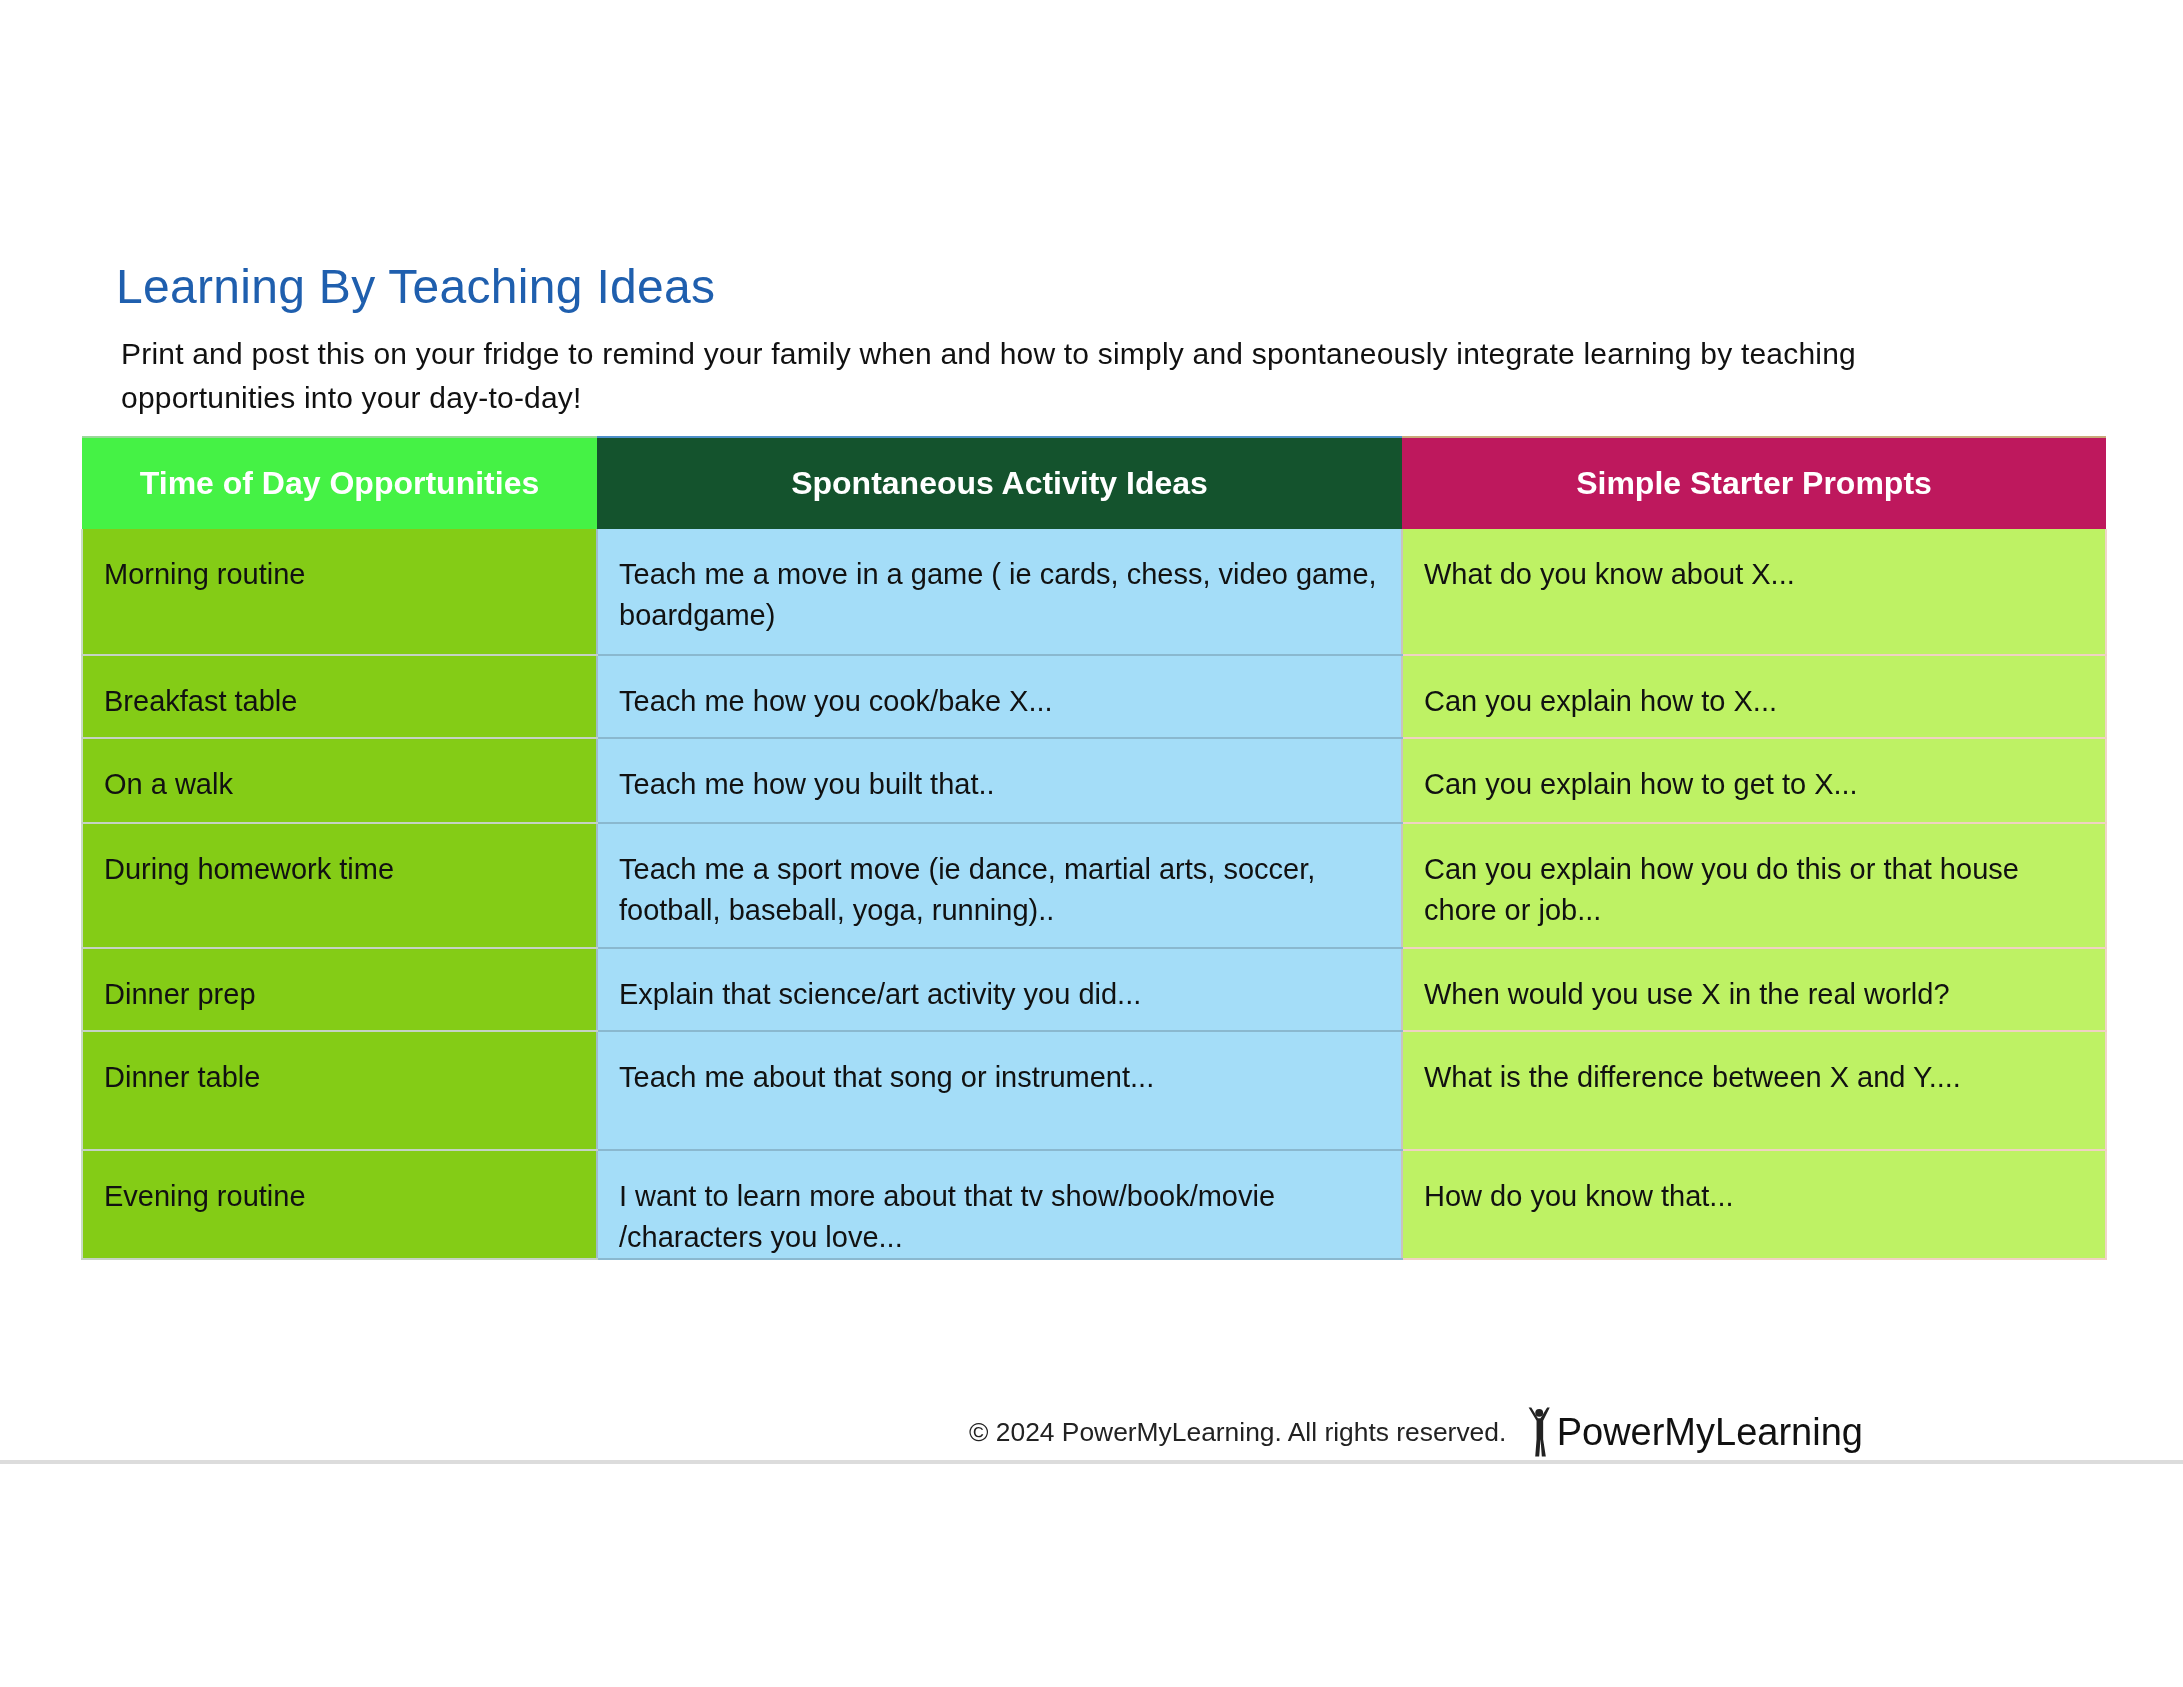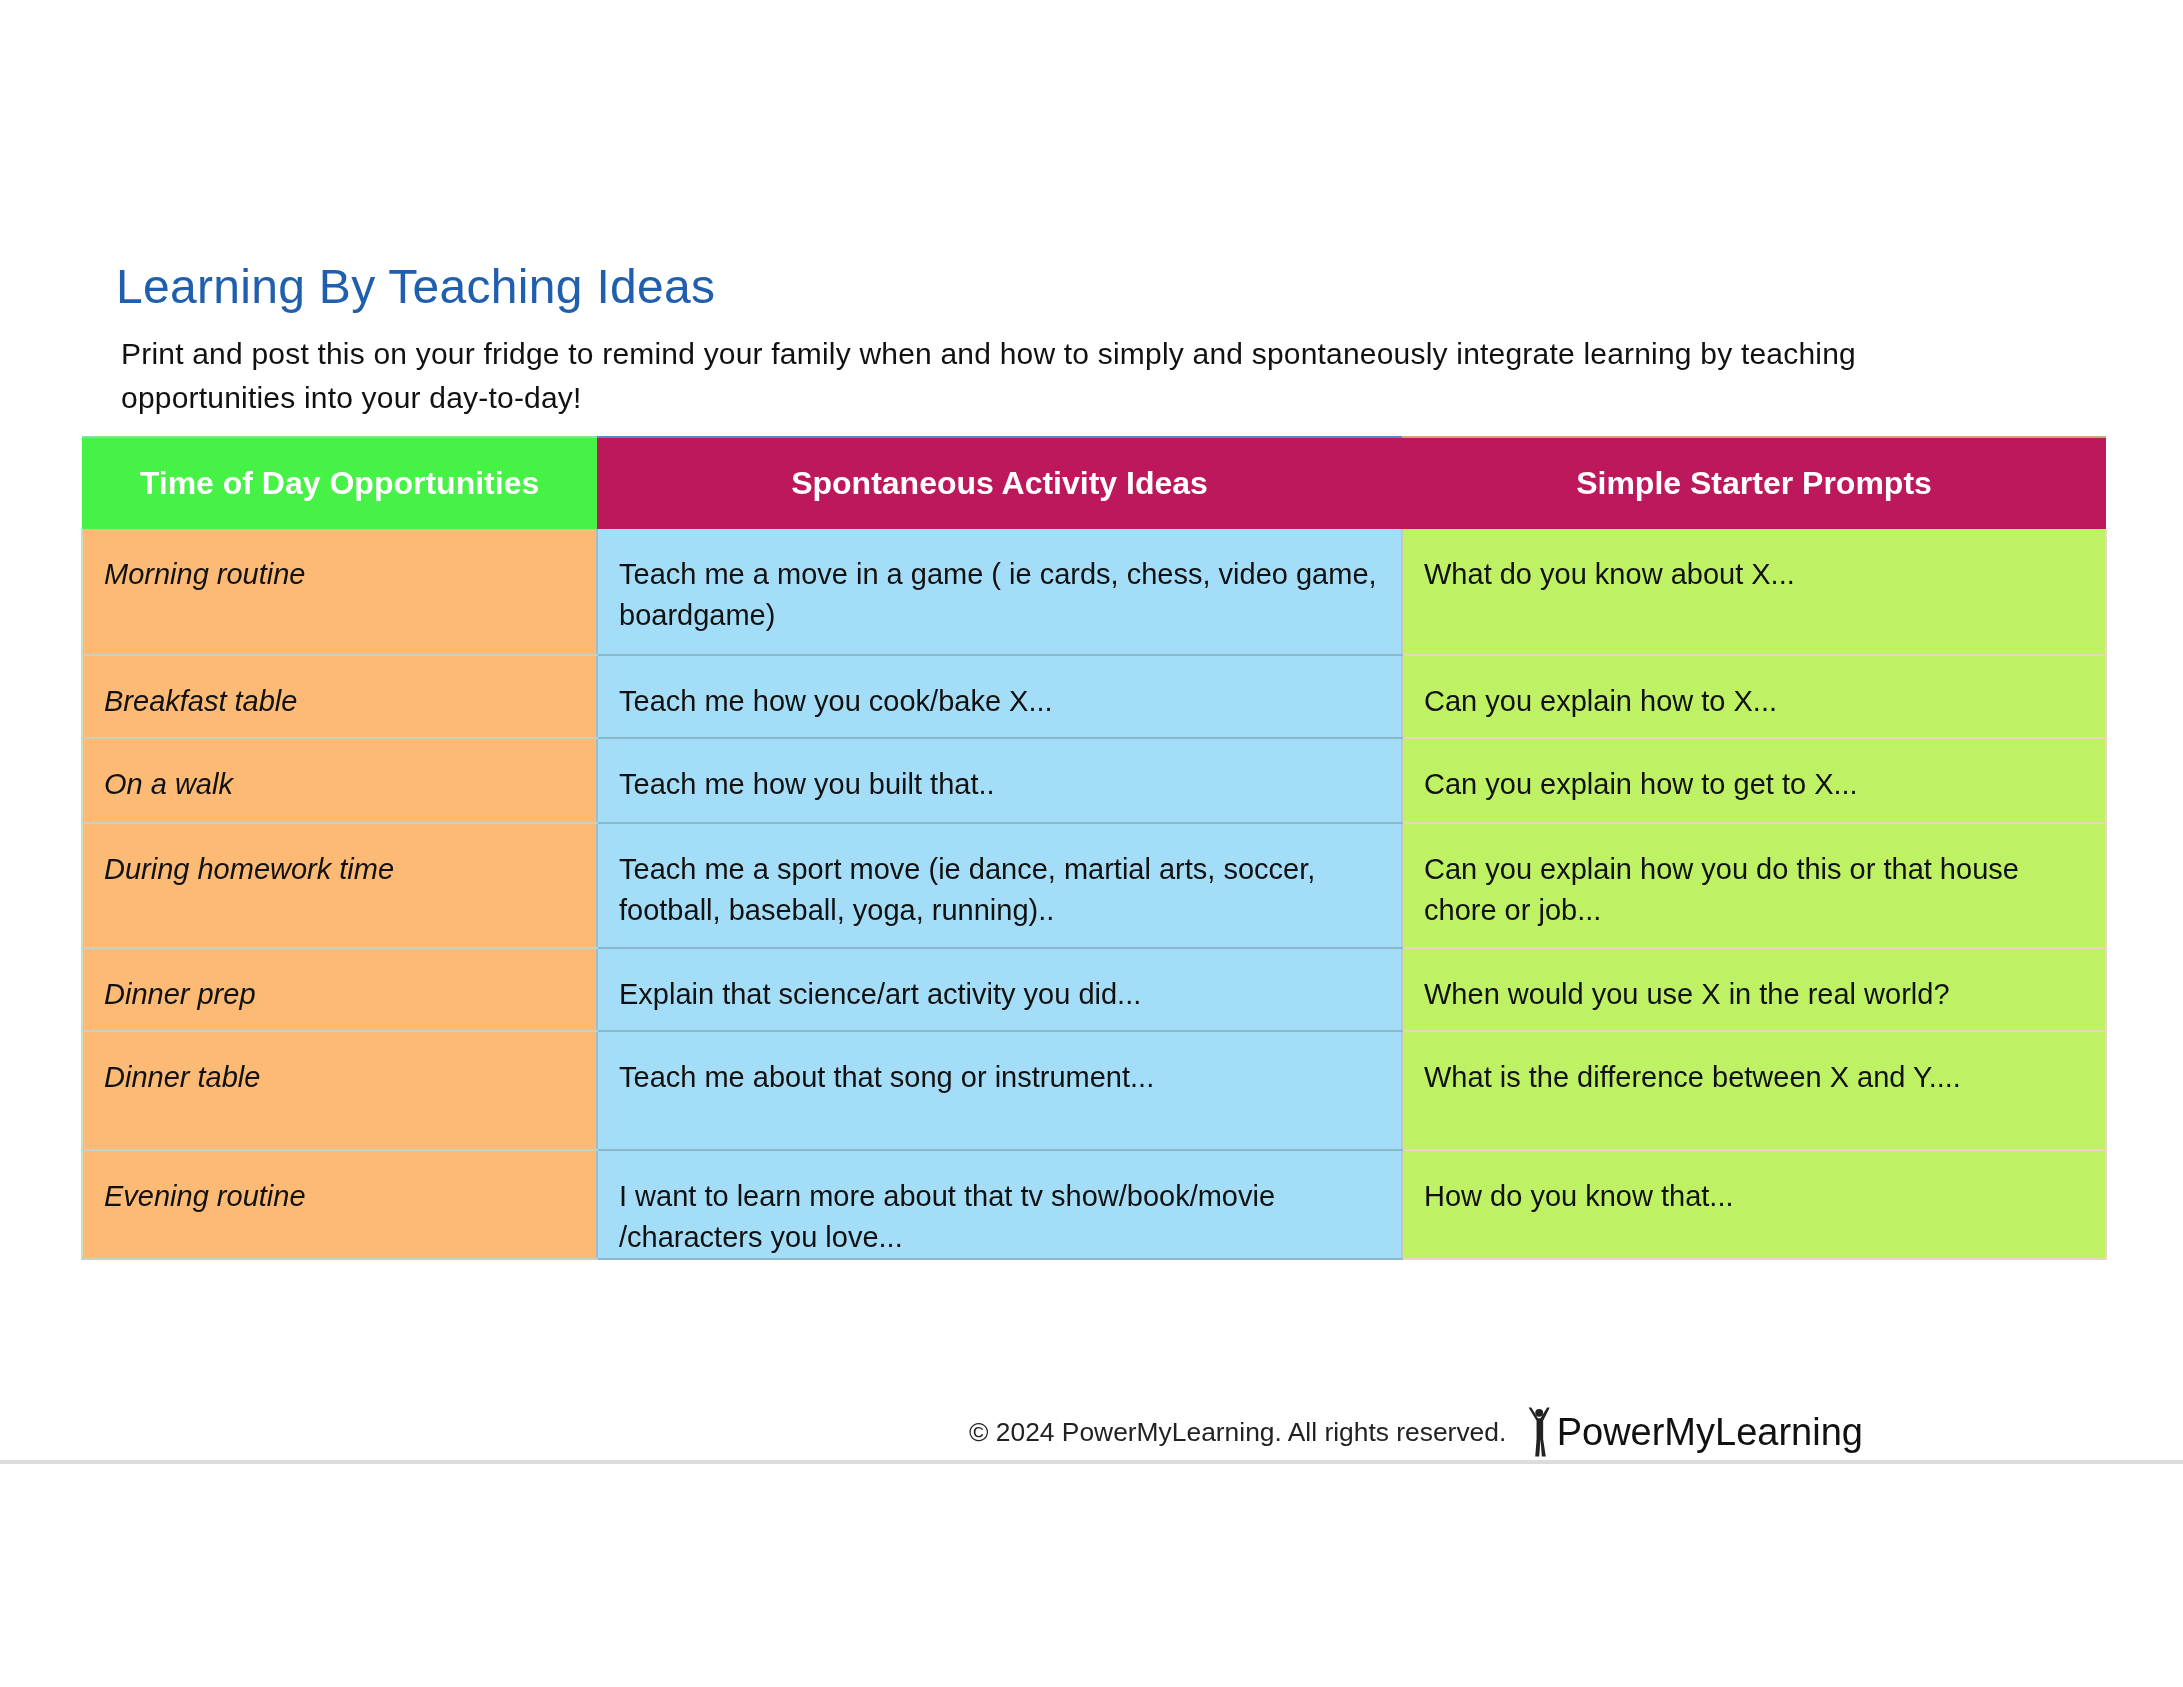--- a/index.html
+++ b/index.html
@@ -4,24 +4,24 @@
 <style>
   html, body { margin:0; padding:0; background:#ffffff; }
   body { width:2183px; height:1687px; position:relative; overflow:hidden; font-family:"Liberation Sans", sans-serif; color:#111; }
   .title { position:absolute; left:116px; top:259px; font-size:48px; color:#1f5fae; font-weight:normal; letter-spacing:0.3px; }
   .subtitle { position:absolute; left:121px; top:332px; width:1850px; font-size:30px; line-height:44px; color:#111; letter-spacing:0.2px; }
   .table { position:absolute; left:81px; top:436px; width:2023px; border-collapse:collapse; table-layout:fixed; }
   .table th, .table td { padding:0; vertical-align:top; }
   .col1 { width:515px; } .col2 { width:805px; } .col3 { width:704px; }
   .table th { height:91px; vertical-align:middle; color:#fff; font-weight:bold; font-size:32px; text-align:center; }
   .h1 { background:#45f245; border-top:2.6px solid #9ad89a; }
-  .h2 { background:#be185d; border-top:2.6px solid #4d8fc9; }
+  .h2 { background:#14532d; border-top:2.6px solid #4d8fc9; }
   .h3 { background:#be185d; border-top:2.6px solid #c9a97a; }
   .table td { font-size:29px; line-height:41px; padding:25px 21px 0 21px; border-bottom:2.6px solid #c5d2c5; }
-  .c1 { background:#fdba74; border-left:2.6px solid #c9dcc4; border-right:2.6px solid #9fbcc9;font-style:italic; }
+  .c1 { background:#84cc16; border-left:2.6px solid #c9dcc4; border-right:2.6px solid #9fbcc9; }
   .c2 { background:#a4ddf8; border-right:2.6px solid #c9c3bd; border-bottom-color:#8ab8cf !important; }
   .c3 { background:#bef264; border-right:2.6px solid #efd6c8; border-bottom-color:#f0d2c2 !important; }
   .footer { position:absolute; left:969px; top:1406px; display:flex; align-items:center; }
   .copyright { font-size:26.4px; color:#222; margin-right:20px; }
   .logo { display:flex; align-items:center; font-size:38px; color:#111; }
   .logo svg { margin-right:4px; }
   .rule { position:absolute; left:0; top:1460px; width:2183px; height:4px; background:#dcdcdc; }
 </style>
 </head>
 <body>

